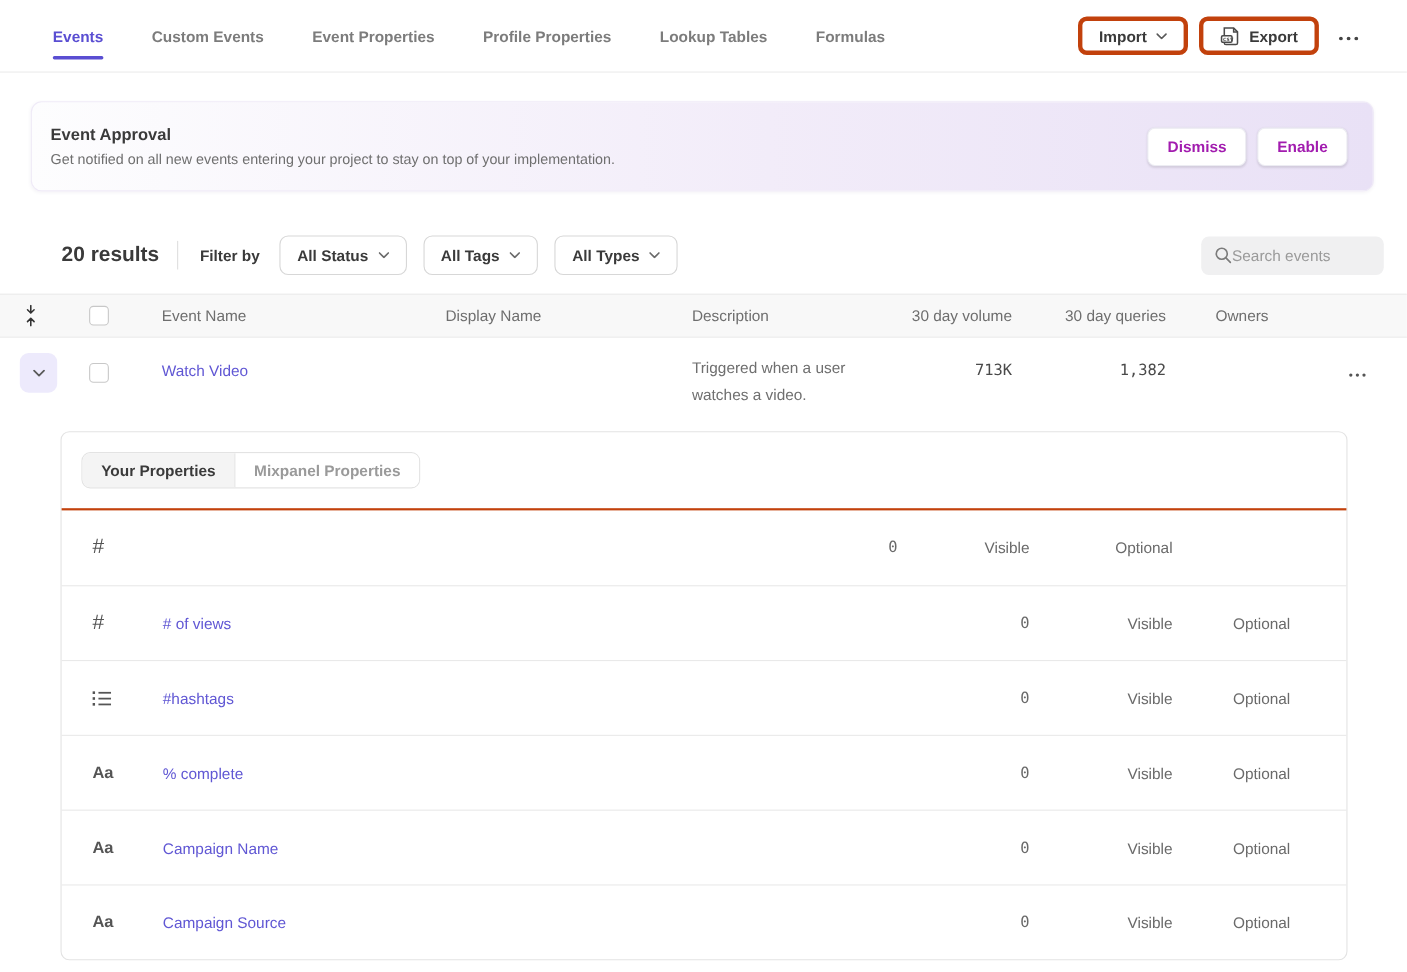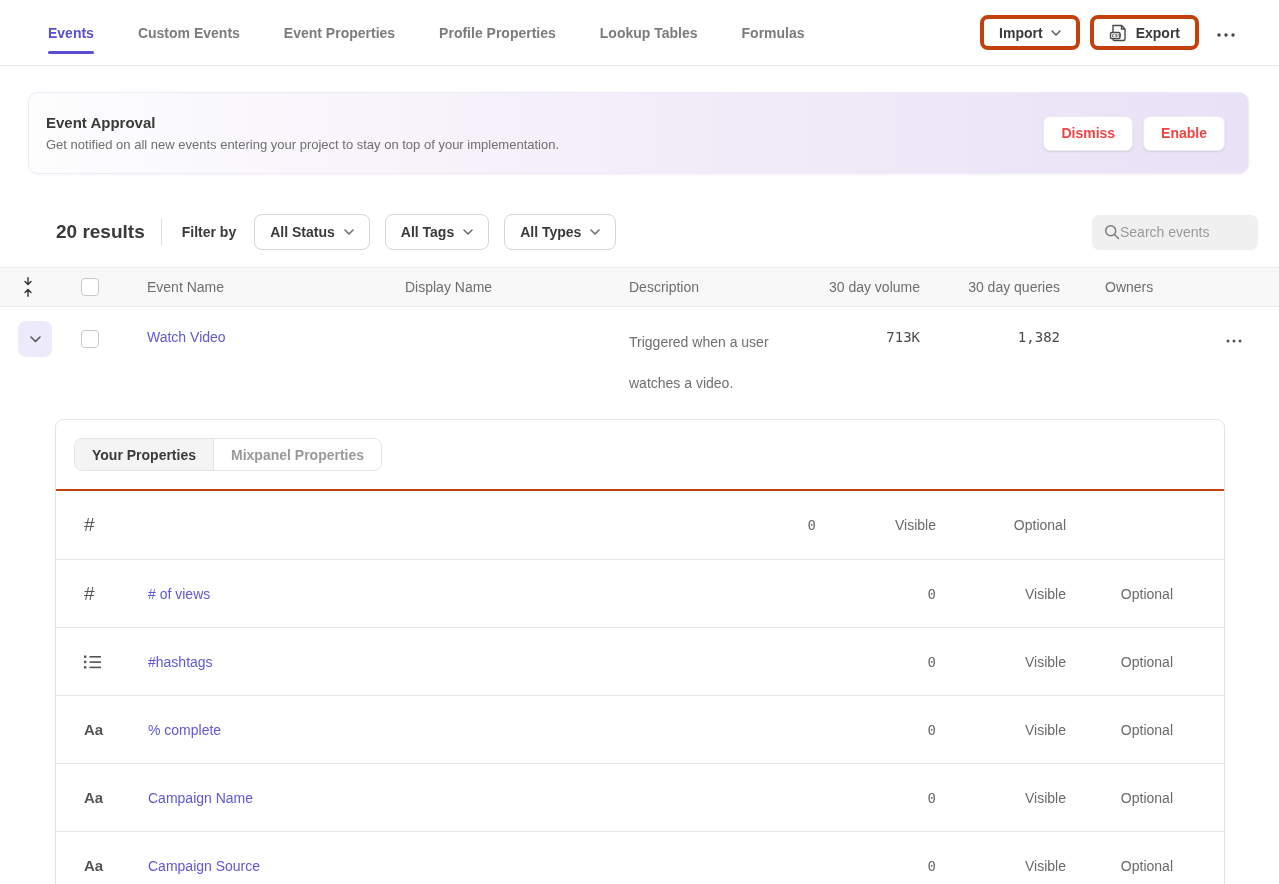--- a/index.html
+++ b/index.html
@@ -24,21 +24,21 @@
 
   
   .banner { margin:26px 30px 0 28px; height:82px; border-radius:10px;
     background:linear-gradient(90deg,#fdfdfe 0%,#f2ecf9 55%,#e9e1f6 100%);
     border:1px solid #efeaf7; display:flex; align-items:center; justify-content:space-between;
     padding:0 23px 0 17px; box-shadow:0 1px 3px rgba(80,60,120,0.06); }
   .banner-title { font-size:15px; font-weight:700; color:#3a3a3a; margin-bottom:6px; }
   .banner-desc { font-size:13px; color:#6f6f6f; }
   .banner-actions { display:flex; gap:10px; }
   .banner-btn { height:35px; padding:0 17px; background:#fff; border:1px solid #ececf2;
-    border-radius:7px; font-size:14px; font-weight:600; color:#ef4444; cursor:pointer;
+    border-radius:7px; font-size:14px; font-weight:600; color:#a21caf; cursor:pointer;
     box-shadow:0 1px 2px rgba(0,0,0,0.10); }
 
   
   .filter-row { margin-top:40px; height:36px; display:flex; align-items:center;
     padding:0 21px 0 56px; }
   .results-count { font-size:19px; font-weight:700; color:#3a3a3a; }
   .v-divider { width:1px; height:26px; background:#dedede; margin:0 20px 0 16px; }
   .filter-by { font-size:14px; font-weight:600; color:#3a3a3a; margin-right:18px; }
   .dd-btn { display:inline-flex; align-items:center; gap:9px; height:36px; padding:0 15px;
     background:#fff; border:1px solid #d7d7d7; border-radius:8px; font-size:14px;
@@ -61,21 +61,21 @@
   .cell-center { display:flex; justify-content:center; align-items:center; }
   .checkbox { width:18px; height:18px; border:1.5px solid #c8c8c8; border-radius:4px;
     background:#fff; cursor:pointer; }
 
   .event-row { padding-top:14px; min-height:70px; align-items:start; font-size:14px; }
   .toggle-btn { width:34px; height:36px; margin-left:18px; background:#edeafc;
     border:none; border-radius:8px; display:flex; align-items:center; justify-content:center;
     color:#5a4ed2; cursor:pointer; }
   .row-check { display:flex; justify-content:center; padding-top:9px; }
   .event-link { padding-left:22px; padding-top:8px; color:#6057d4; cursor:pointer; }
-  .desc-cell { padding-left:22px; padding-top:1px; color:#6f6f6f; line-height:41px; }
+  .desc-cell { padding-left:22px; padding-top:1px; color:#6f6f6f; line-height:25px; }
   .num { font-family:"DejaVu Sans Mono", monospace; color:#4a4a4a; text-align:right; padding-top:8px; }
   .row-more { display:flex; justify-content:flex-start; padding-left:18px; padding-top:10px; }
 
   
   .panel { margin:15px 54px 0 55px; border:1px solid #e3e3e3; border-radius:8px;
     background:#fff; }
   .panel-tabs-wrap { padding:18px; border-bottom:2px solid #c2410c; }
   .seg-control { display:inline-flex; border:1px solid #e3e3e3; border-radius:8px;
     overflow:hidden; height:33px; }
   .seg { display:flex; align-items:center; padding:0 17px; font-size:14px; font-weight:600;

